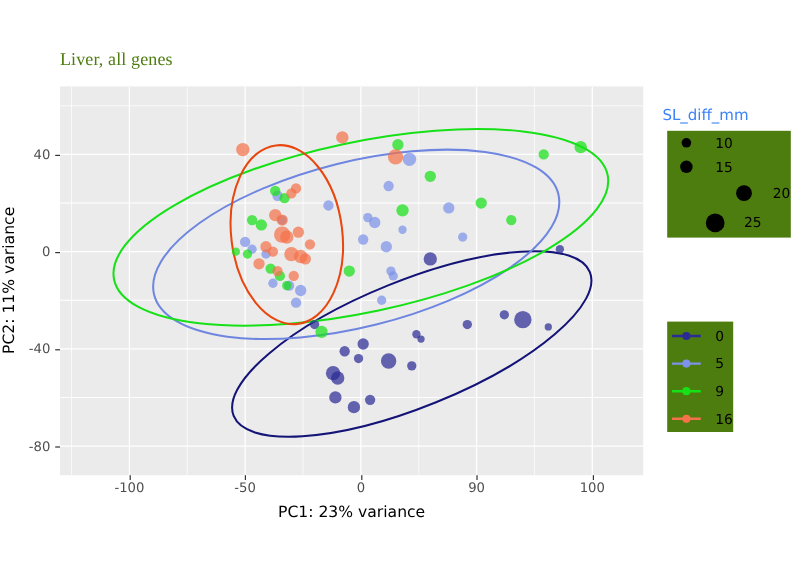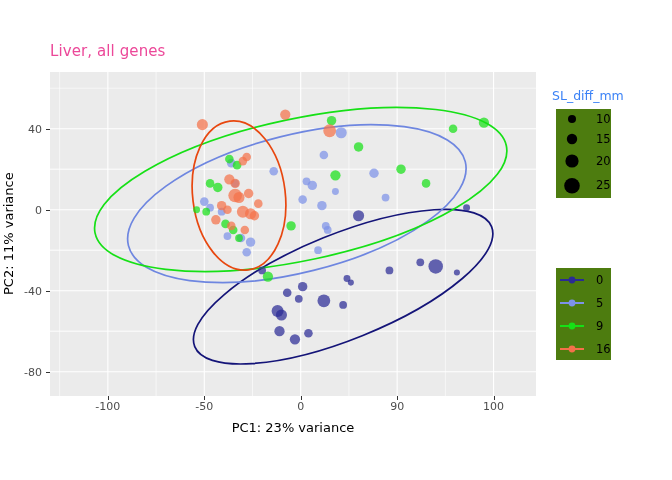--- a/index.html
+++ b/index.html
@@ -5,21 +5,21 @@
   html,body{margin:0;padding:0;}
   body{
     width:672px;height:480px;background:#ffffff;
     font-family:"DejaVu Sans","Liberation Sans",sans-serif;
     overflow:hidden;position:relative;
   }
   #root{position:absolute;inset:0;}
 
   .plot-title{
     position:absolute;left:50px;top:42px;
-    font-size:15px;color:#ec4899;letter-spacing:.1px;
+    font-size:15px;color:#4d7c0f;letter-spacing:.1px;font-family:Liberation Serif, serif;
   }
 
   
   #panel{
     position:absolute;left:50px;top:72px;width:486px;height:324px;
     background:#ebebeb;overflow:hidden;
   }
   #gridsvg{position:absolute;left:0;top:0;}
   #datasvg{position:absolute;left:0;top:0;}
 
@@ -198,21 +198,21 @@
             </svg>
           </div>
           <div class="legend-label">10</div>
         </div><div class="legend-row" style="height: 20.4px;">
           <div class="legend-key">
             <svg width="30" height="18">
               <circle cx="15" cy="9" r="5.2" fill="#000000"></circle>
             </svg>
           </div>
           <div class="legend-label">15</div>
-        </div><div class="legend-row" style="height: 23.2px;">
+        </div><div class="legend-row" style="height: 23.2px; padding-left: 48px;">
           <div class="legend-key">
             <svg width="30" height="18">
               <circle cx="15" cy="9" r="6.6" fill="#000000"></circle>
             </svg>
           </div>
           <div class="legend-label">20</div>
         </div><div class="legend-row" style="height: 25.6px; justify-content: center;">
           <div class="legend-key">
             <svg width="30" height="19.6">
               <circle cx="15" cy="9.8" r="7.8" fill="#000000"></circle>

